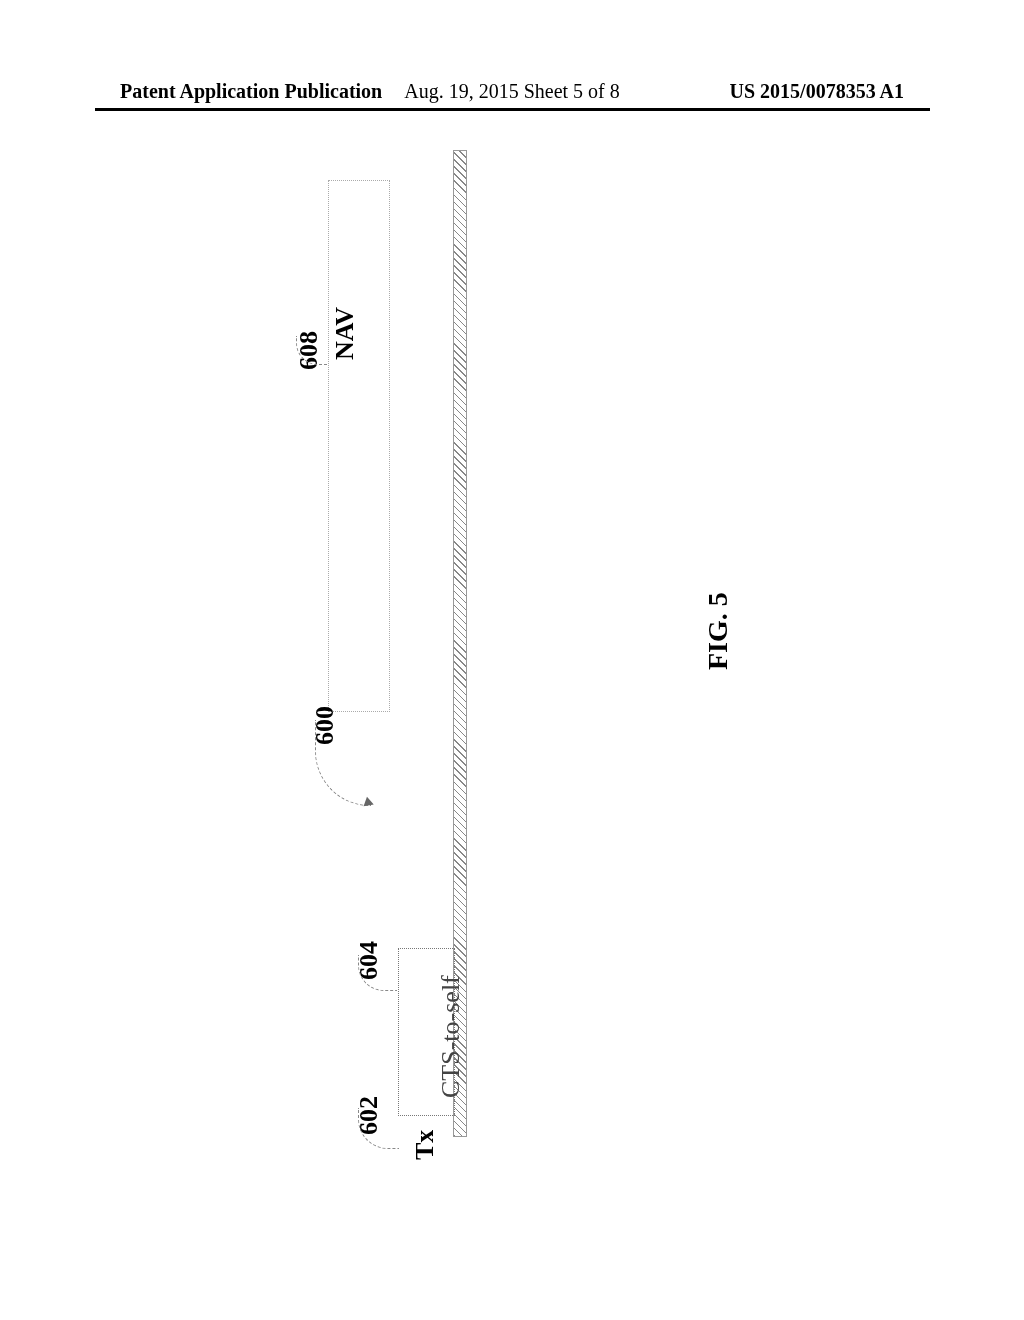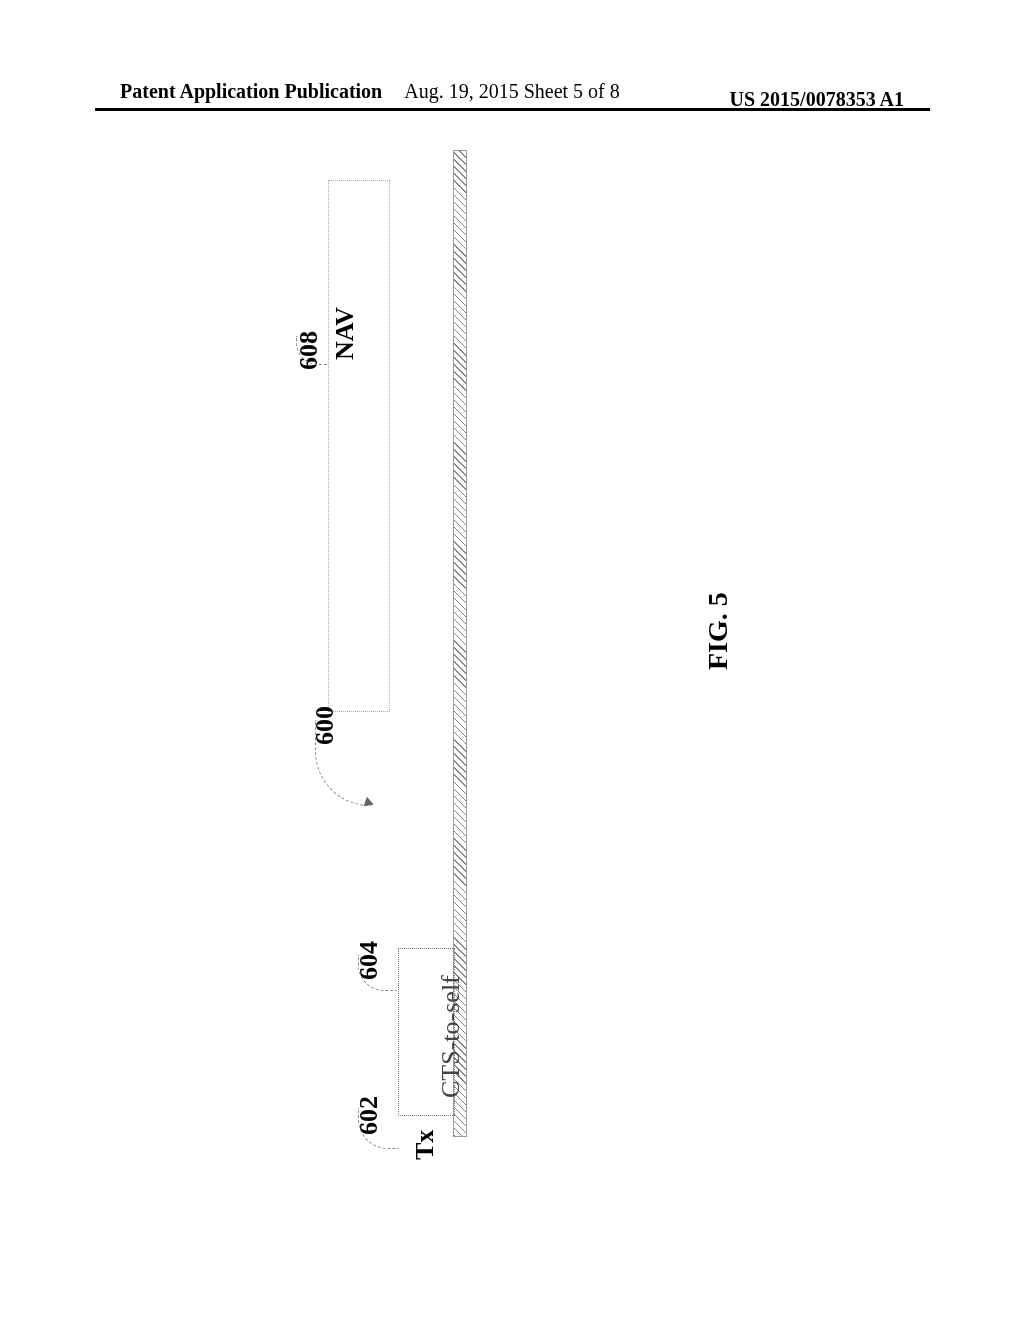--- a/index.html
+++ b/index.html
@@ -30,21 +30,20 @@
   }
   .header .center {
     position: absolute;
     left: 50%;
     transform: translateX(-50%);
   }
   .header .right {
     position: absolute;
     right: 120px;
     font-weight: bold;
-    margin-top: 8px;
   }
   .header-line {
     position: absolute;
     top: 108px;
     left: 95px;
     width: 835px;
     height: 0;
     border-top: 3px solid #000;
   }
 

